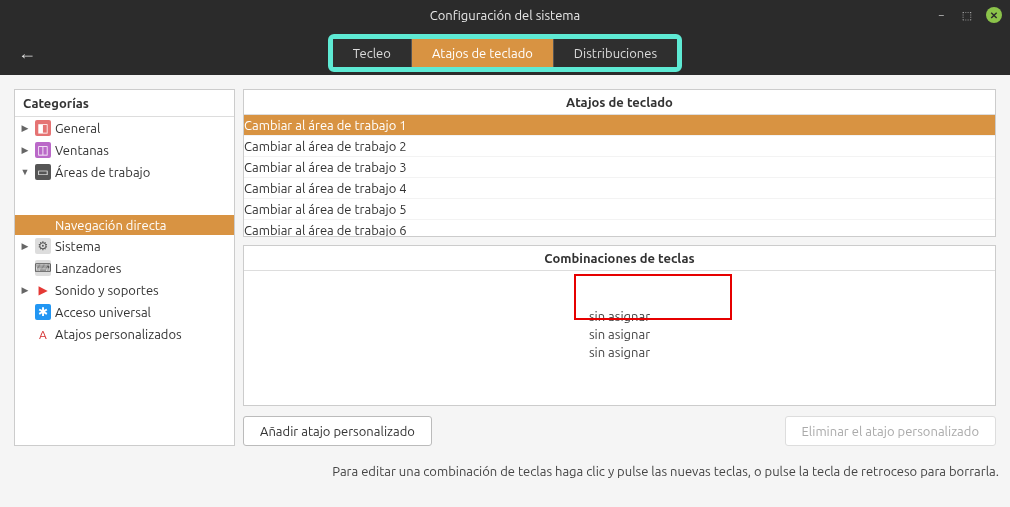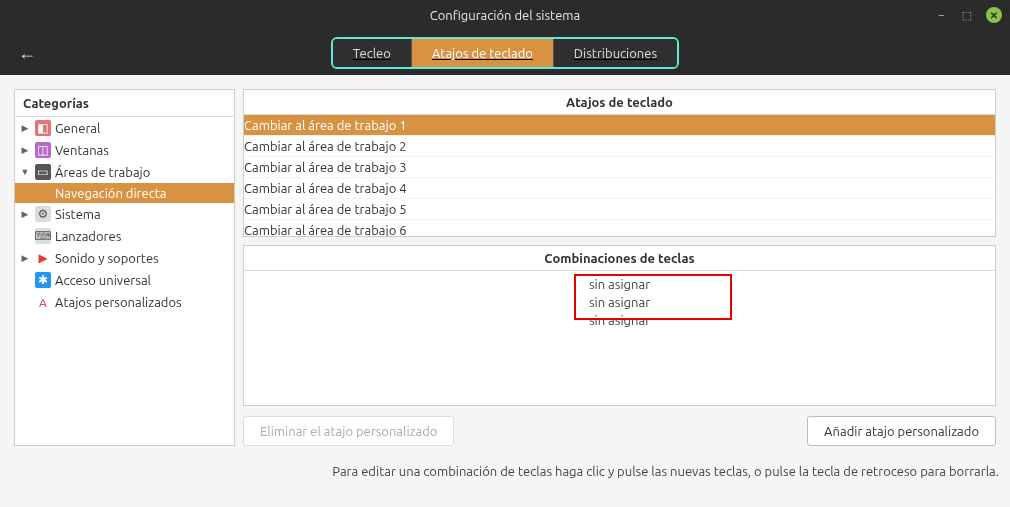--- a/index.html
+++ b/index.html
@@ -3,41 +3,41 @@
 <meta charset="utf-8">
 <style>
   * { box-sizing: border-box; margin: 0; padding: 0; font-family: "Ubuntu", "Segoe UI", sans-serif; }
   body { background: #f5f5f5; width: 1010px; height: 507px; overflow: hidden; }
   .titlebar { background: #2b2b2b; color: #e8e8e8; height: 30px; display: flex; align-items: center; justify-content: center; position: relative; font-size: 13px; }
   .titlebar .controls { position: absolute; right: 8px; display: flex; gap: 12px; align-items: center; }
   .titlebar .win-btn { width: 14px; height: 14px; display: flex; align-items: center; justify-content: center; font-size: 11px; color: #ccc; }
   .titlebar .close { width: 16px; height: 16px; border-radius: 50%; background: #8bc34a; display: flex; align-items: center; justify-content: center; color: #2b2b2b; font-size: 10px; font-weight: bold; }
   .toolbar { background: #2b2b2b; height: 45px; display: flex; align-items: center; justify-content: center; position: relative; }
   .back-btn { position: absolute; left: 18px; color: #ddd; font-size: 18px; }
-  .tab-group { display: flex; border: 2px solid #5eead4; border-radius: 6px; overflow: hidden; text-decoration: underline; }
+  .tab-group { display: flex; border: 5px solid #5eead4; border-radius: 6px; overflow: hidden; }
   .tab { padding: 7px 20px; color: #ddd; font-size: 13px; background: #2f2f2f; border-right: 1px solid #555; cursor: pointer; }
   .tab:last-child { border-right: none; }
   .tab.active { background: #d89342; color: #fff; }
   .content { padding: 14px; display: flex; gap: 8px; height: 385px; }
   .sidebar { width: 221px; border: 1px solid #ccc; background: #fff; display: flex; flex-direction: column; }
   .sidebar-header { padding: 6px 8px; font-weight: bold; font-size: 13px; border-bottom: 1px solid #ddd; color: #333; }
   .tree { flex: 1; overflow: auto; font-size: 13px; }
   .tree-item { display: flex; align-items: center; padding: 3px 6px 3px 4px; gap: 4px; color: #333; cursor: pointer; white-space: nowrap; }
   .tree-item .exp { width: 12px; font-size: 9px; color: #666; text-align: center; }
   .tree-item .icon { width: 16px; height: 16px; display: inline-flex; align-items: center; justify-content: center; font-size: 12px; border-radius: 2px; }
   .tree-item.sub { padding-left: 40px; }
-  .tree-item.selected { background: #d89342; color: #fff; }
+  .tree-item.selected { background: #d89342; color: #fff; margin-top: 32px; }
   .main { flex: 1; display: flex; flex-direction: column; gap: 8px; }
   .panel { border: 1px solid #ccc; background: #fff; display: flex; flex-direction: column; overflow: hidden; }
   .panel-header { text-align: center; font-weight: bold; font-size: 13px; padding: 5px; color: #333; border-bottom: 1px solid #ddd; }
   .panel-body { flex: 1; overflow: auto; }
   .list-row { text-align: left; font-size: 13px; padding: 3px 0; color: #333; cursor: pointer; border-bottom: 1px solid #f3f3f3; }
   .list-row.selected { background: #d89342; color: #fff; }
   .shortcuts-panel { height: 161px; }
-  .shortcuts-list { padding: 4px 0; }
+  .shortcuts-list { padding: 4px 0; margin-top: 32px; }
   .short-row { text-align: center; font-size: 13px; padding: 2px 0; color: #444; }
   .red-box { border: 2px solid #e60000; position: absolute; pointer-events: none; }
   .button-row { display: flex; justify-content: space-between; padding-top: 2px; }
   .btn { padding: 7px 16px; font-size: 13px; background: #fff; border: 1px solid #bbb; border-radius: 3px; cursor: pointer; color: #333; }
   .btn:disabled { color: #aaa; border-color: #ddd; cursor: default; }
   .footer-hint { text-align: right; font-size: 13px; color: #444; padding: 4px 11px; }
   
   .ic-general { background: #e57373; color: #fff; }
   .ic-ventanas { background: #ba68c8; color: #fff; }
   .ic-areas { background: #555; color: #fff; font-size: 8px; }
@@ -136,19 +136,19 @@
       <div class="panel-header">Combinaciones de teclas</div>
       <div class="panel-body shortcuts-list" id="combos-body" style="position:relative">
           <div class="short-row">sin asignar</div>
           <div class="short-row">sin asignar</div>
           <div class="short-row">sin asignar</div>
         </div>
       <div class="red-box" style="left:330px; top:28px; width:158px; height:46px;"></div>
     </div>
 
     <div class="button-row">
+      <button class="btn">Añadir atajo personalizado</button>
       <button class="btn" disabled="">Eliminar el atajo personalizado</button>
-      <button class="btn">Añadir atajo personalizado</button>
     </div>
   </div>
 </div>
 
 <div class="footer-hint">Para editar una combinación de teclas haga clic y pulse las nuevas teclas, o pulse la tecla de retroceso para borrarla.</div>
 
 </body></html>

